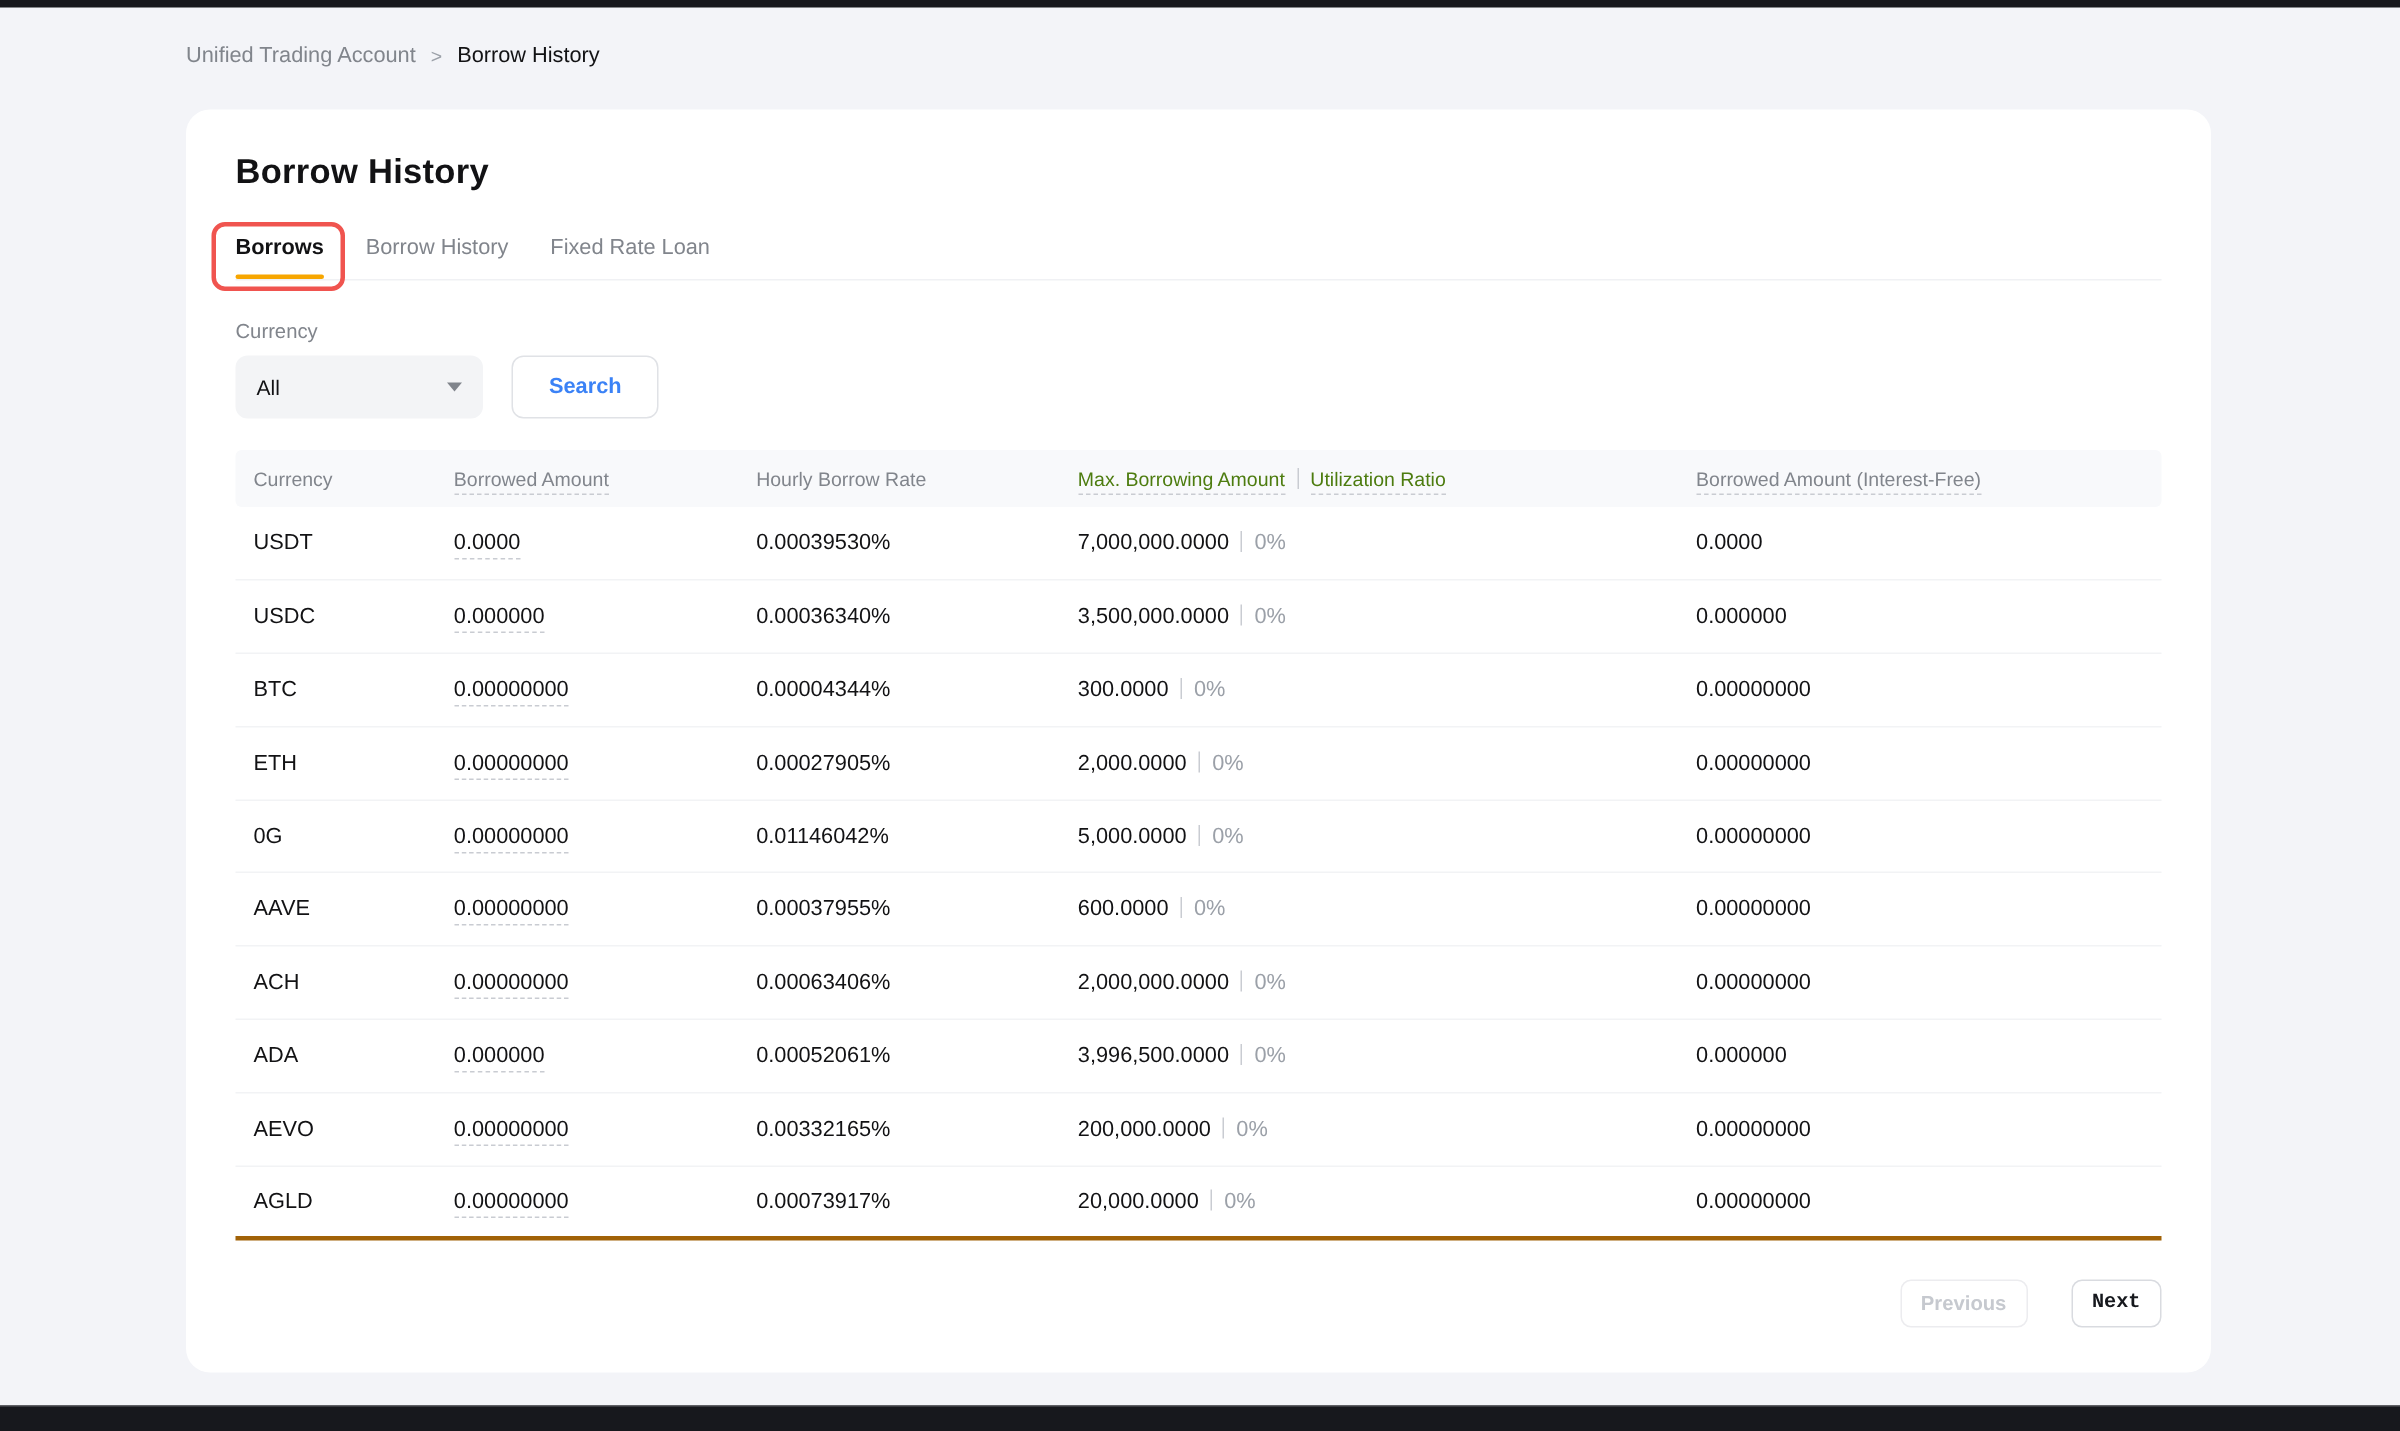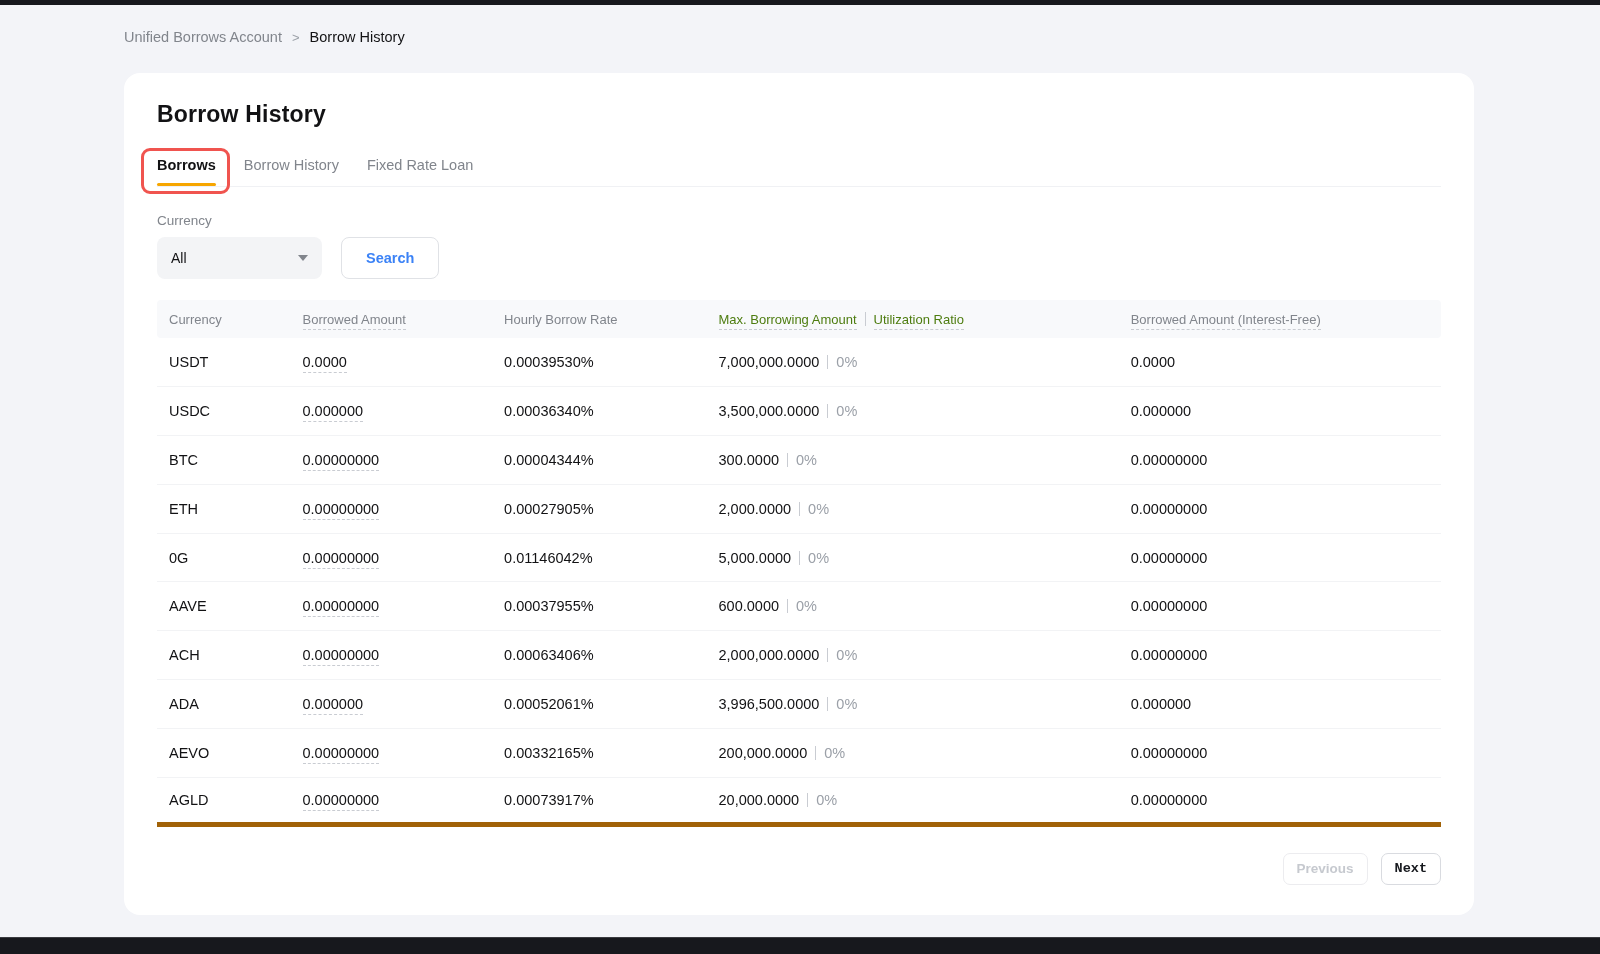--- a/index.html
+++ b/index.html
@@ -81,52 +81,52 @@
   .thead {
     display: flex; align-items: center; height: 38px;
     background: #f8f9fb; border-radius: 4px;
     font-size: 13px; color: #81858c;
   }
   .trow {
     display: flex; align-items: center; height: 48.9px;
     border-bottom: 1px solid #f2f3f5;
     font-size: 14.5px; color: #121214;
   }
-  .trow:last-child { border-bottom: 5px solid #a16207; }
+  .trow:last-child { border-bottom: 3px solid #a16207; }
   .col { padding: 0 12px; }
   .col-currency { width: 10.4%; }
   .col-borrowed { width: 15.7%; }
   .col-rate { width: 16.7%; }
   .col-max { width: 32.1%; }
   .col-free { width: 25.1%; }
   .dotted { border-bottom: 1px dashed #c9ccd2; padding-bottom: 2px; }
   .pair-divider {
     display: inline-block; width: 1px; height: 14px; background: #c9ccd2;
     margin: 0 8px; vertical-align: -2px;
   }
   .util-value { color: #9ba0a8; }
   .head-pair .dotted { color: #4d7c0f; }
 
   .pagination {
-    margin-top: 26px; display: flex; justify-content: flex-end; gap: 13px;
+    margin-top: 26px; display: flex; justify-content: flex-end; gap: 29px;
   }
   .page-btn {
     height: 32px; padding: 0 13px; background: #ffffff; border-radius: 7px;
     font-size: 13.5px; font-weight: bold; cursor: pointer; font-family: inherit;
   }
   .page-btn.disabled { color: #c6c9cf; border: 1px solid #ececef; cursor: default; }
   .page-btn.enabled { color: #16181d; border: 1px solid #d9dbe0; font-family: Liberation Mono, monospace; }
 </style>
 </head>
 <body>
 
 <div class="topbar"></div>
 
 <div class="breadcrumb">
-  <span class="crumb-link">Unified Borrows Account</span>
+  <span class="crumb-link">Unified Trading Account</span>
   <span class="crumb-sep">&gt;</span>
   <span class="crumb-current">Borrow History</span>
 </div>
 
 <div class="card">
 
   <div class="page-title">Borrow History</div>
 
   <div class="tabs">
     <div class="tab active" style="position:relative;margin-top:28px;">

